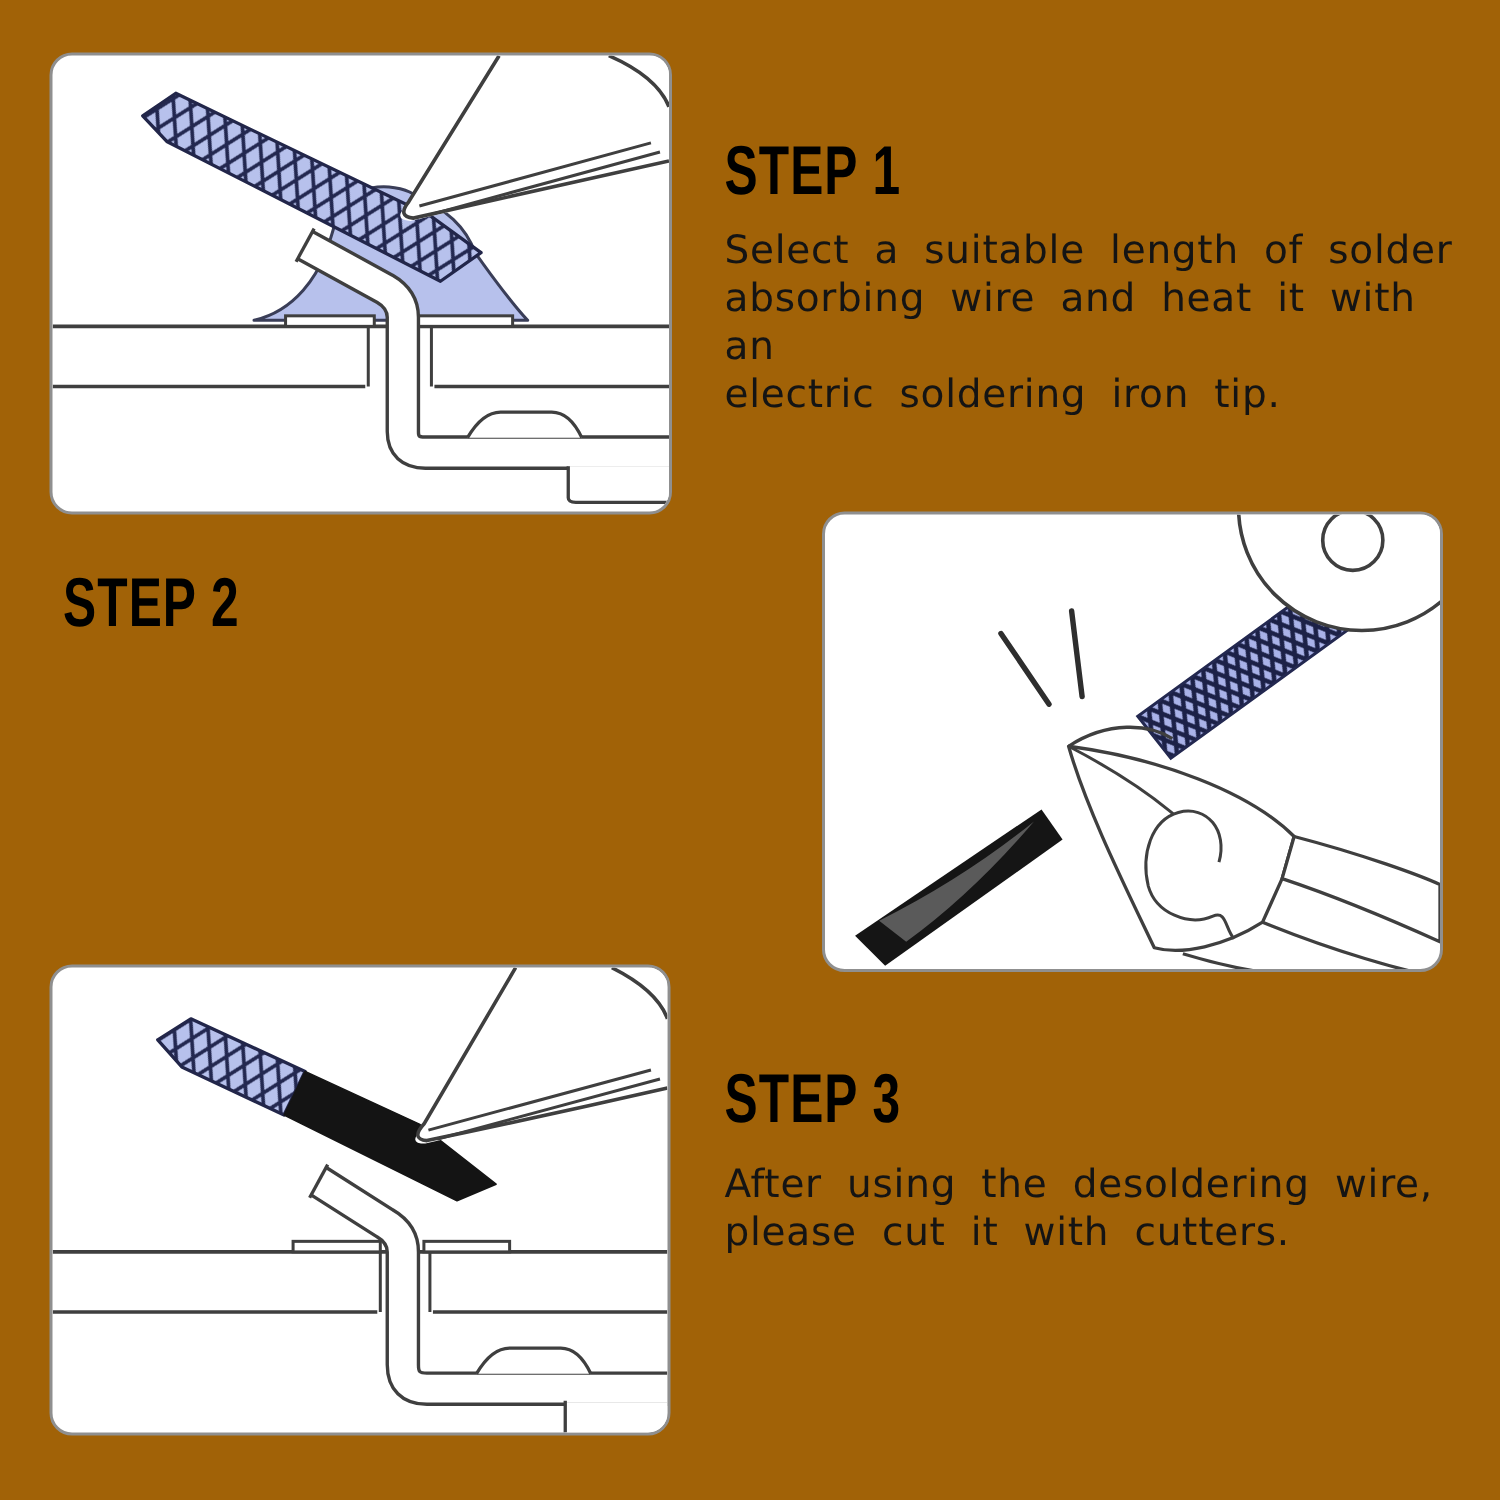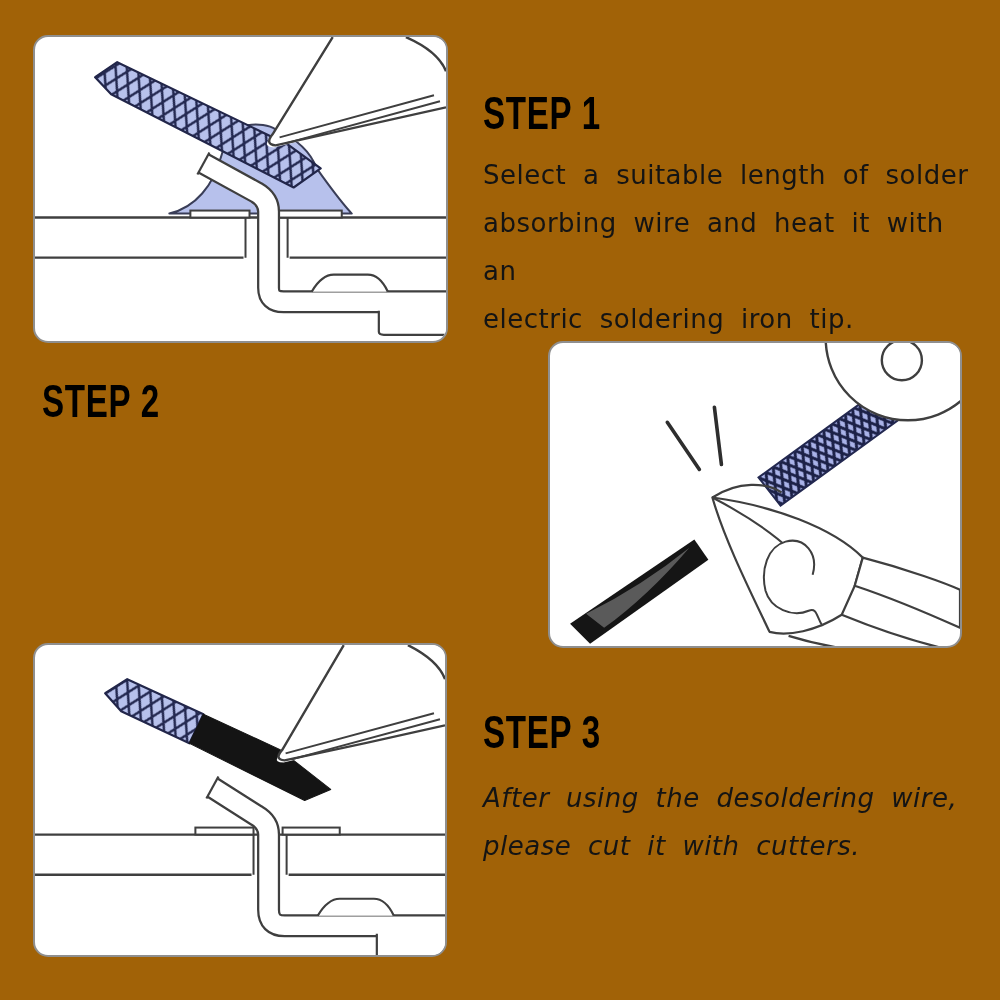--- a/index.html
+++ b/index.html
@@ -11,25 +11,25 @@
   #panel1{left:33px;top:35px;width:415px;height:308px;}
   #panel2{left:548px;top:341px;width:414px;height:307px;}
   #panel3{left:33px;top:643px;width:414px;height:314px;}
   .step-head{position:absolute;font-family:"Liberation Sans",sans-serif;font-weight:900;
              font-size:46px;line-height:46px;color:#000;transform:scaleX(0.72);
              transform-origin:0 0;letter-spacing:1px;white-space:nowrap;}
   #head1{left:483px;top:90px;}
   #head2{left:42px;top:378px;}
   #head3{left:483px;top:709px;}
   .step-body{position:absolute;font-family:"DejaVu Sans",sans-serif;font-size:26px;
-             line-height:48px;letter-spacing:0.5px;word-spacing:8px;white-space:pre-line;
+             line-height:32px;letter-spacing:0.5px;word-spacing:8px;white-space:pre-line;
              color:#141414;}
   #body1{left:483px;top:151px;width:500px;}
   #body2{left:42px;top:435px;width:480px;}
-  #body3{left:483px;top:774px;width:500px;font-style:italic;}
+  #body3{left:483px;top:774px;width:500px;}
 </style>
 </head>
 <body>
 
 <div class="canvas">
 
   <div class="panel" id="panel1">
     <svg viewBox="0 0 410 303">
       <defs>
         <pattern id="hatchA" width="13" height="22" patternUnits="userSpaceOnUse" patternTransform="rotate(27)">

